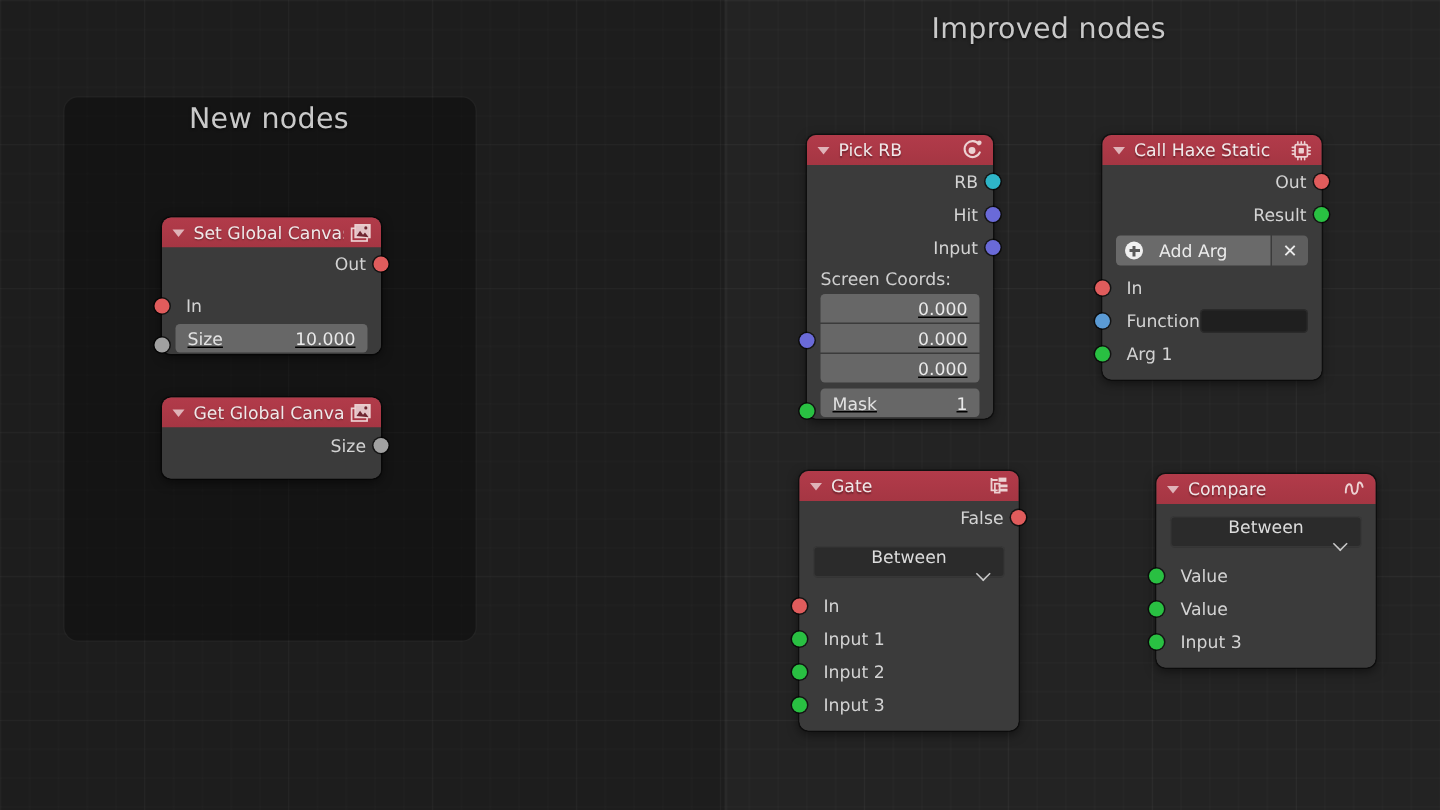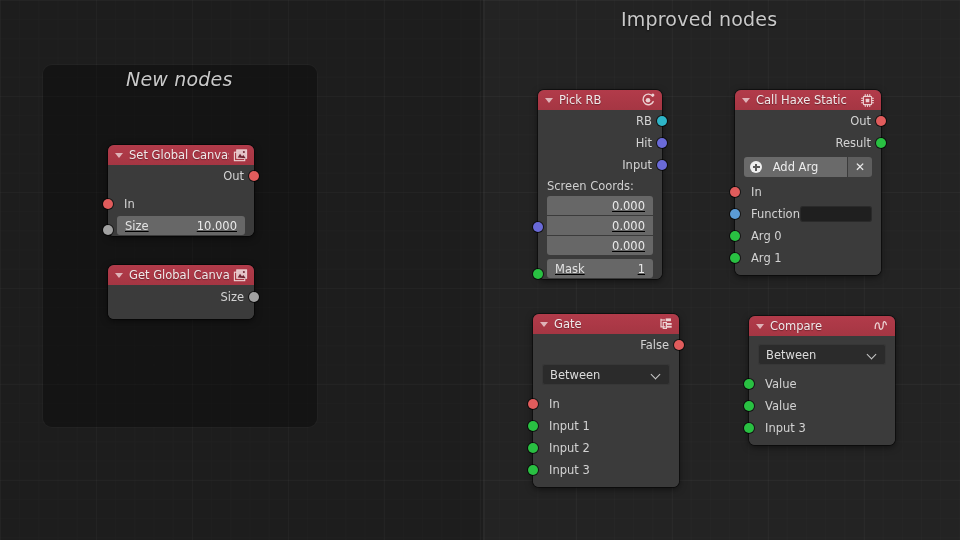--- a/index.html
+++ b/index.html
@@ -168,20 +168,21 @@
     position: relative;
     height: 21px;
     margin: 2px 9px;
     border-radius: 3px;
     background: #2b2b2b;
     box-shadow: inset 0 0 0 1px rgba(255,255,255,0.06);
     display: flex;
     align-items: center;
     padding: 0 8px;
     box-sizing: border-box;
+    flex-direction: column;
   }
   .dropdown .dd-label { color: #dcdcdc; font-size: 11.5px; }
   .dropdown .dd-chevron {
     margin-left: auto;
     width: 10px; height: 10px;
     position: relative;
   }
   .dropdown .dd-chevron::before {
     content: "";
     position: absolute;
@@ -263,21 +264,21 @@
 </head>
 <body>
 
 <div id="screen">
 
   <div class="region" id="region-left"></div>
   <div class="region" id="region-divider"></div>
 
   <div class="group-frame" style="left:43px; top:65px; width:274px; height:362px;"></div>
 
-  <div class="caption" style="left:126px; top:68px;font-style:italic;">New nodes</div>
+  <div class="caption" style="left:126px; top:68px;">New nodes</div>
   <div class="caption" style="left:621px; top:8px;">Improved nodes</div>
 
   <div class="node" style="left:108px; top:145px; width:146px;">
     <div class="node-header">
       <span class="collapse-tri"></span>
       <span class="node-title">Set Global Canvas ..</span>
       <span class="node-icon">
         <svg width="15" height="15" viewBox="0 0 16 16">
           <rect x="1.5" y="4.5" width="11" height="9" fill="none" stroke="#f2dede" stroke-width="1.2"></rect>
           <rect x="4" y="2" width="10.5" height="9" fill="#e8cfd2" stroke="#f2dede" stroke-width="1.1"></rect>
@@ -420,24 +421,20 @@
         <span class="socket left" style="background:#e05c5c;"></span>
         <span class="row-label">In</span>
       </div>
       <div class="field-row">
         <span class="socket left" style="background:#5b9bd5;"></span>
         <span class="row-label">Function</span>
         <span class="text-field"></span>
       </div>
       <div class="row in">
         <span class="socket left" style="background:#29c042;"></span>
-        <span class="row-label">Arg 0</span>
-      </div>
-      <div class="row in">
-        <span class="socket left" style="background:#29c042;"></span>
         <span class="row-label">Arg 1</span>
       </div>
       <div class="spacer"></div>
     </div>
   </div>
 
   <div class="node" style="left:533px; top:314px; width:146px;">
     <div class="node-header">
       <span class="collapse-tri"></span>
       <span class="node-title">Gate</span>
@@ -476,21 +473,21 @@
         <span class="row-label">Input 2</span>
       </div>
       <div class="row in">
         <span class="socket left" style="background:#29c042;"></span>
         <span class="row-label">Input 3</span>
       </div>
       <div class="spacer"></div>
     </div>
   </div>
 
-  <div class="node" style="left:749px; top:316px; width:146px;">
+  <div class="node" style="left:771px; top:316px; width:146px;">
     <div class="node-header">
       <span class="collapse-tri"></span>
       <span class="node-title">Compare</span>
       <span class="node-icon">
         <svg width="16" height="16" viewBox="0 0 16 16">
           <path d="M2.2 10.4 C2.2 3.4, 6.2 3.4, 6.2 8 C6.2 12.6, 10.2 12.6, 10.2 6 C10.2 2.4, 12.6 3.2, 13.4 6.6" fill="none" stroke="#f2dede" stroke-width="1.3" stroke-linecap="round"></path>
         </svg>
       </span>
     </div>
     <div class="node-body">

